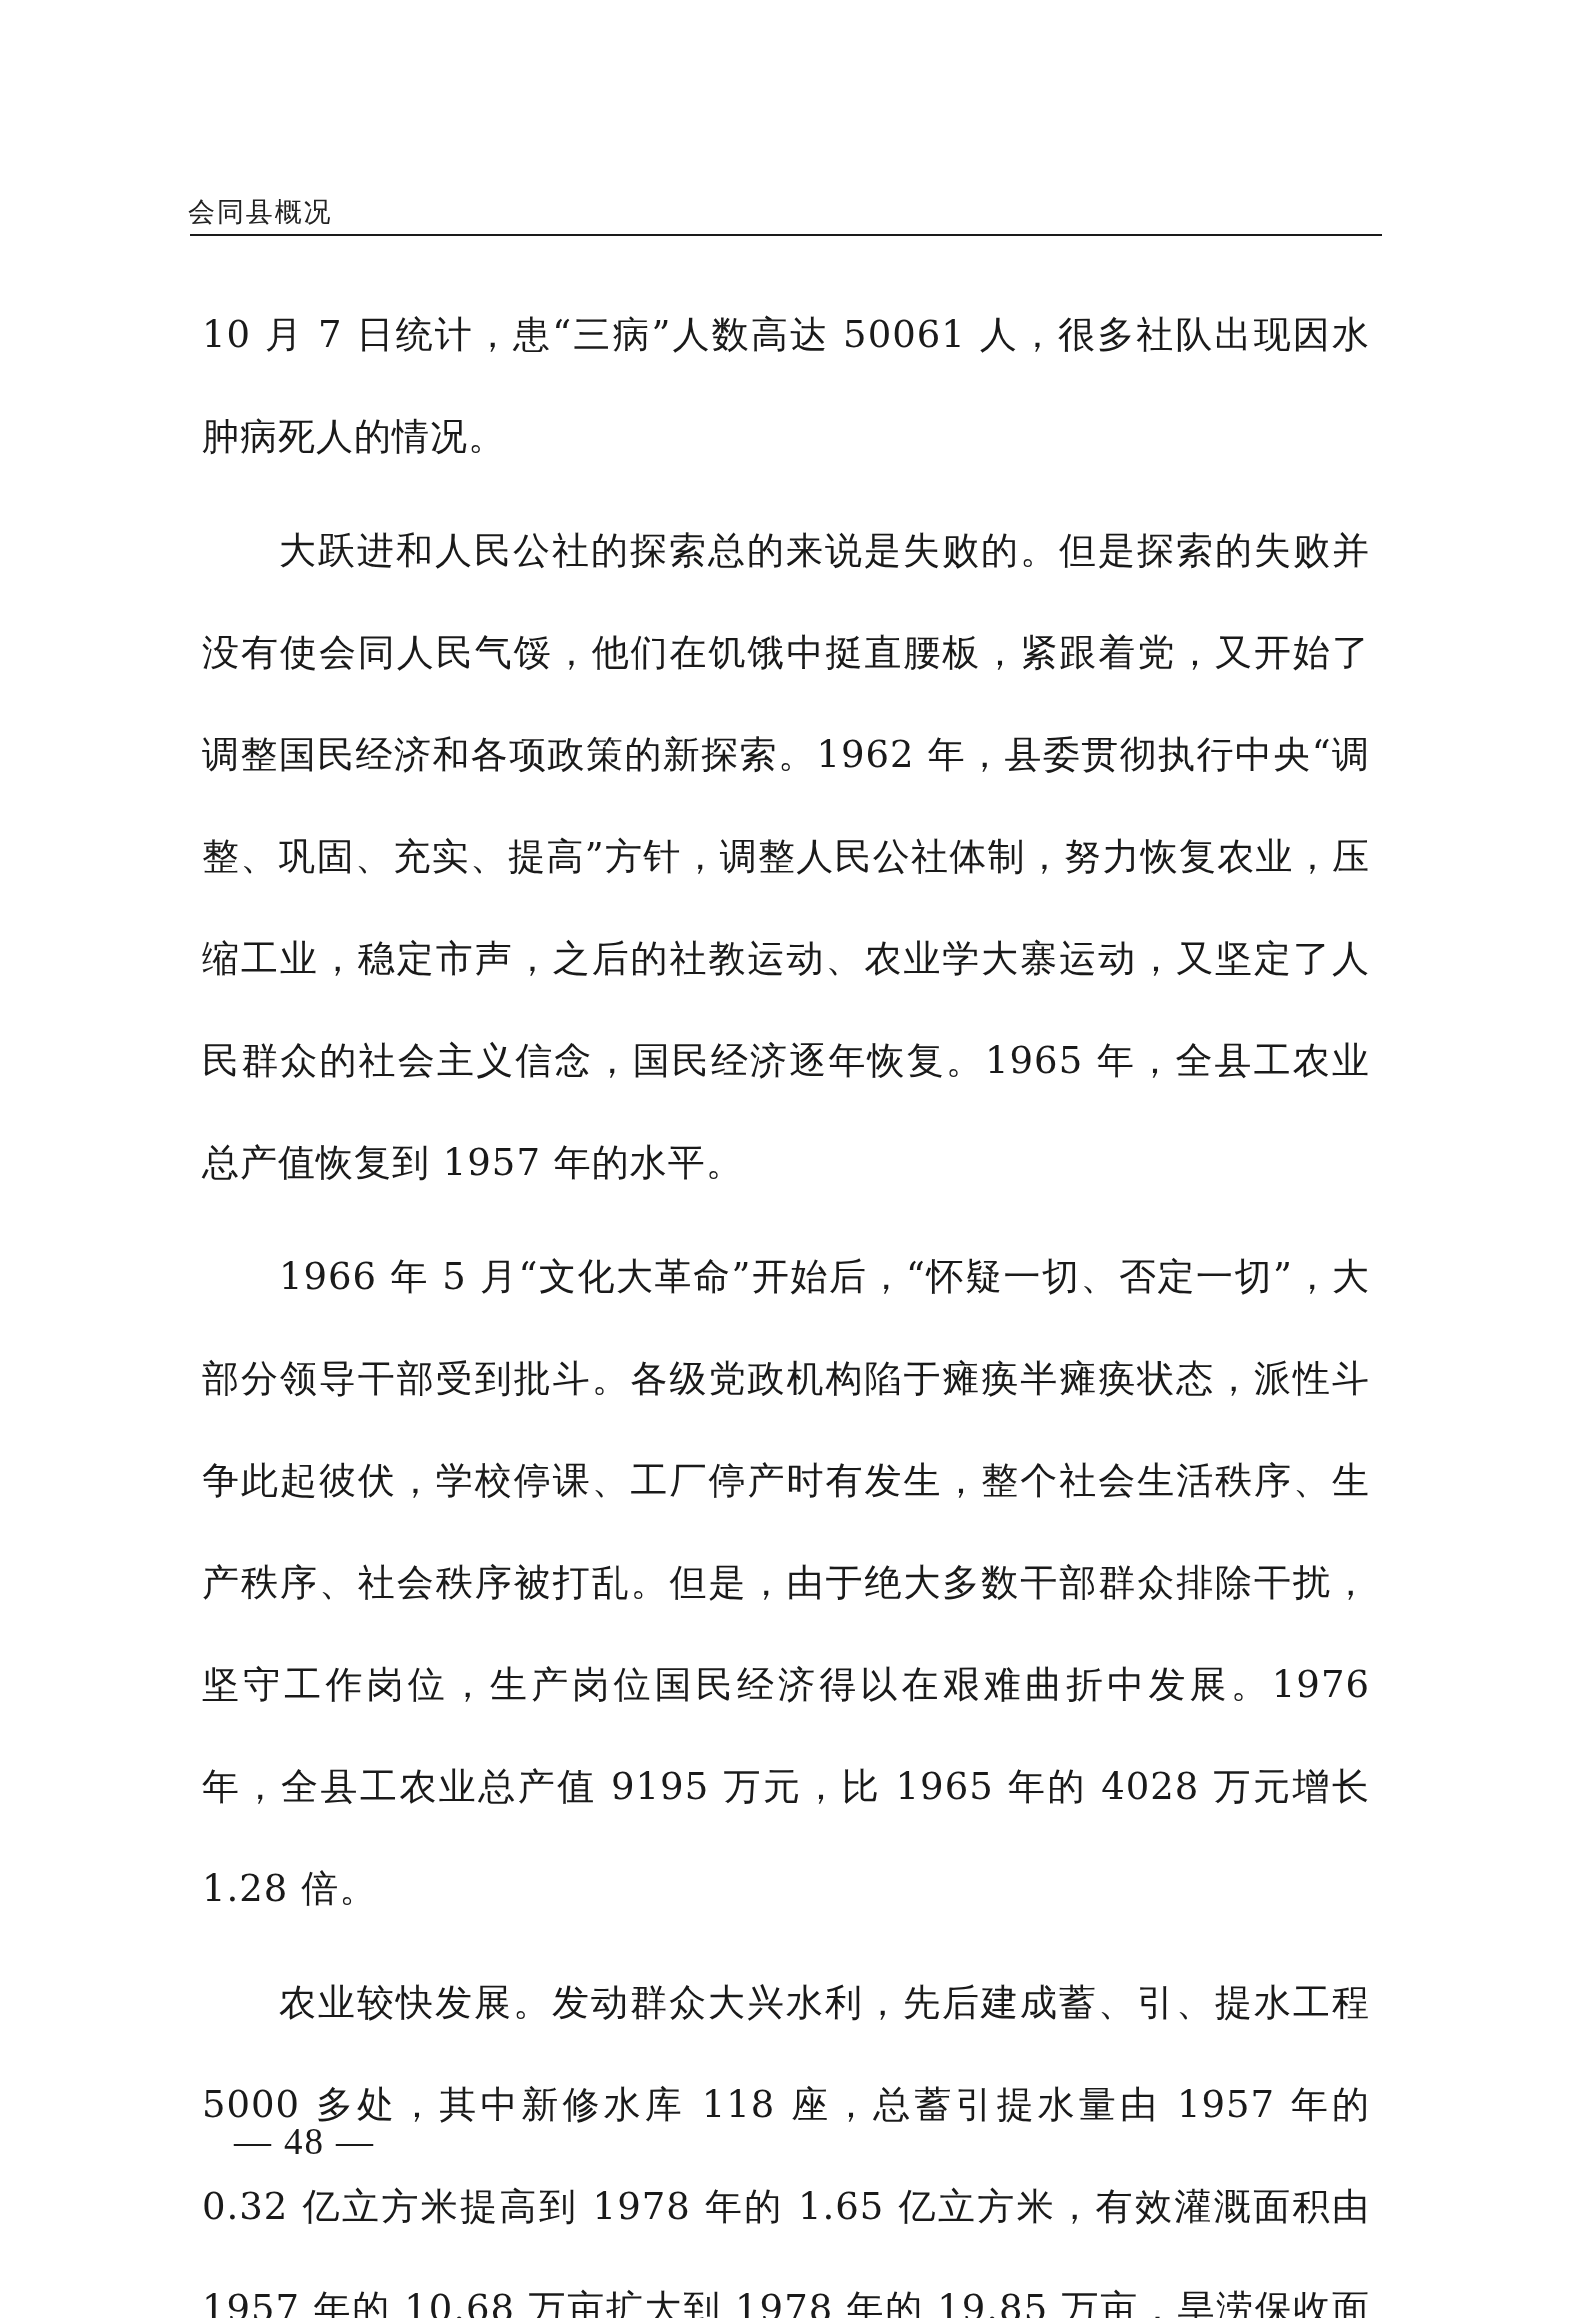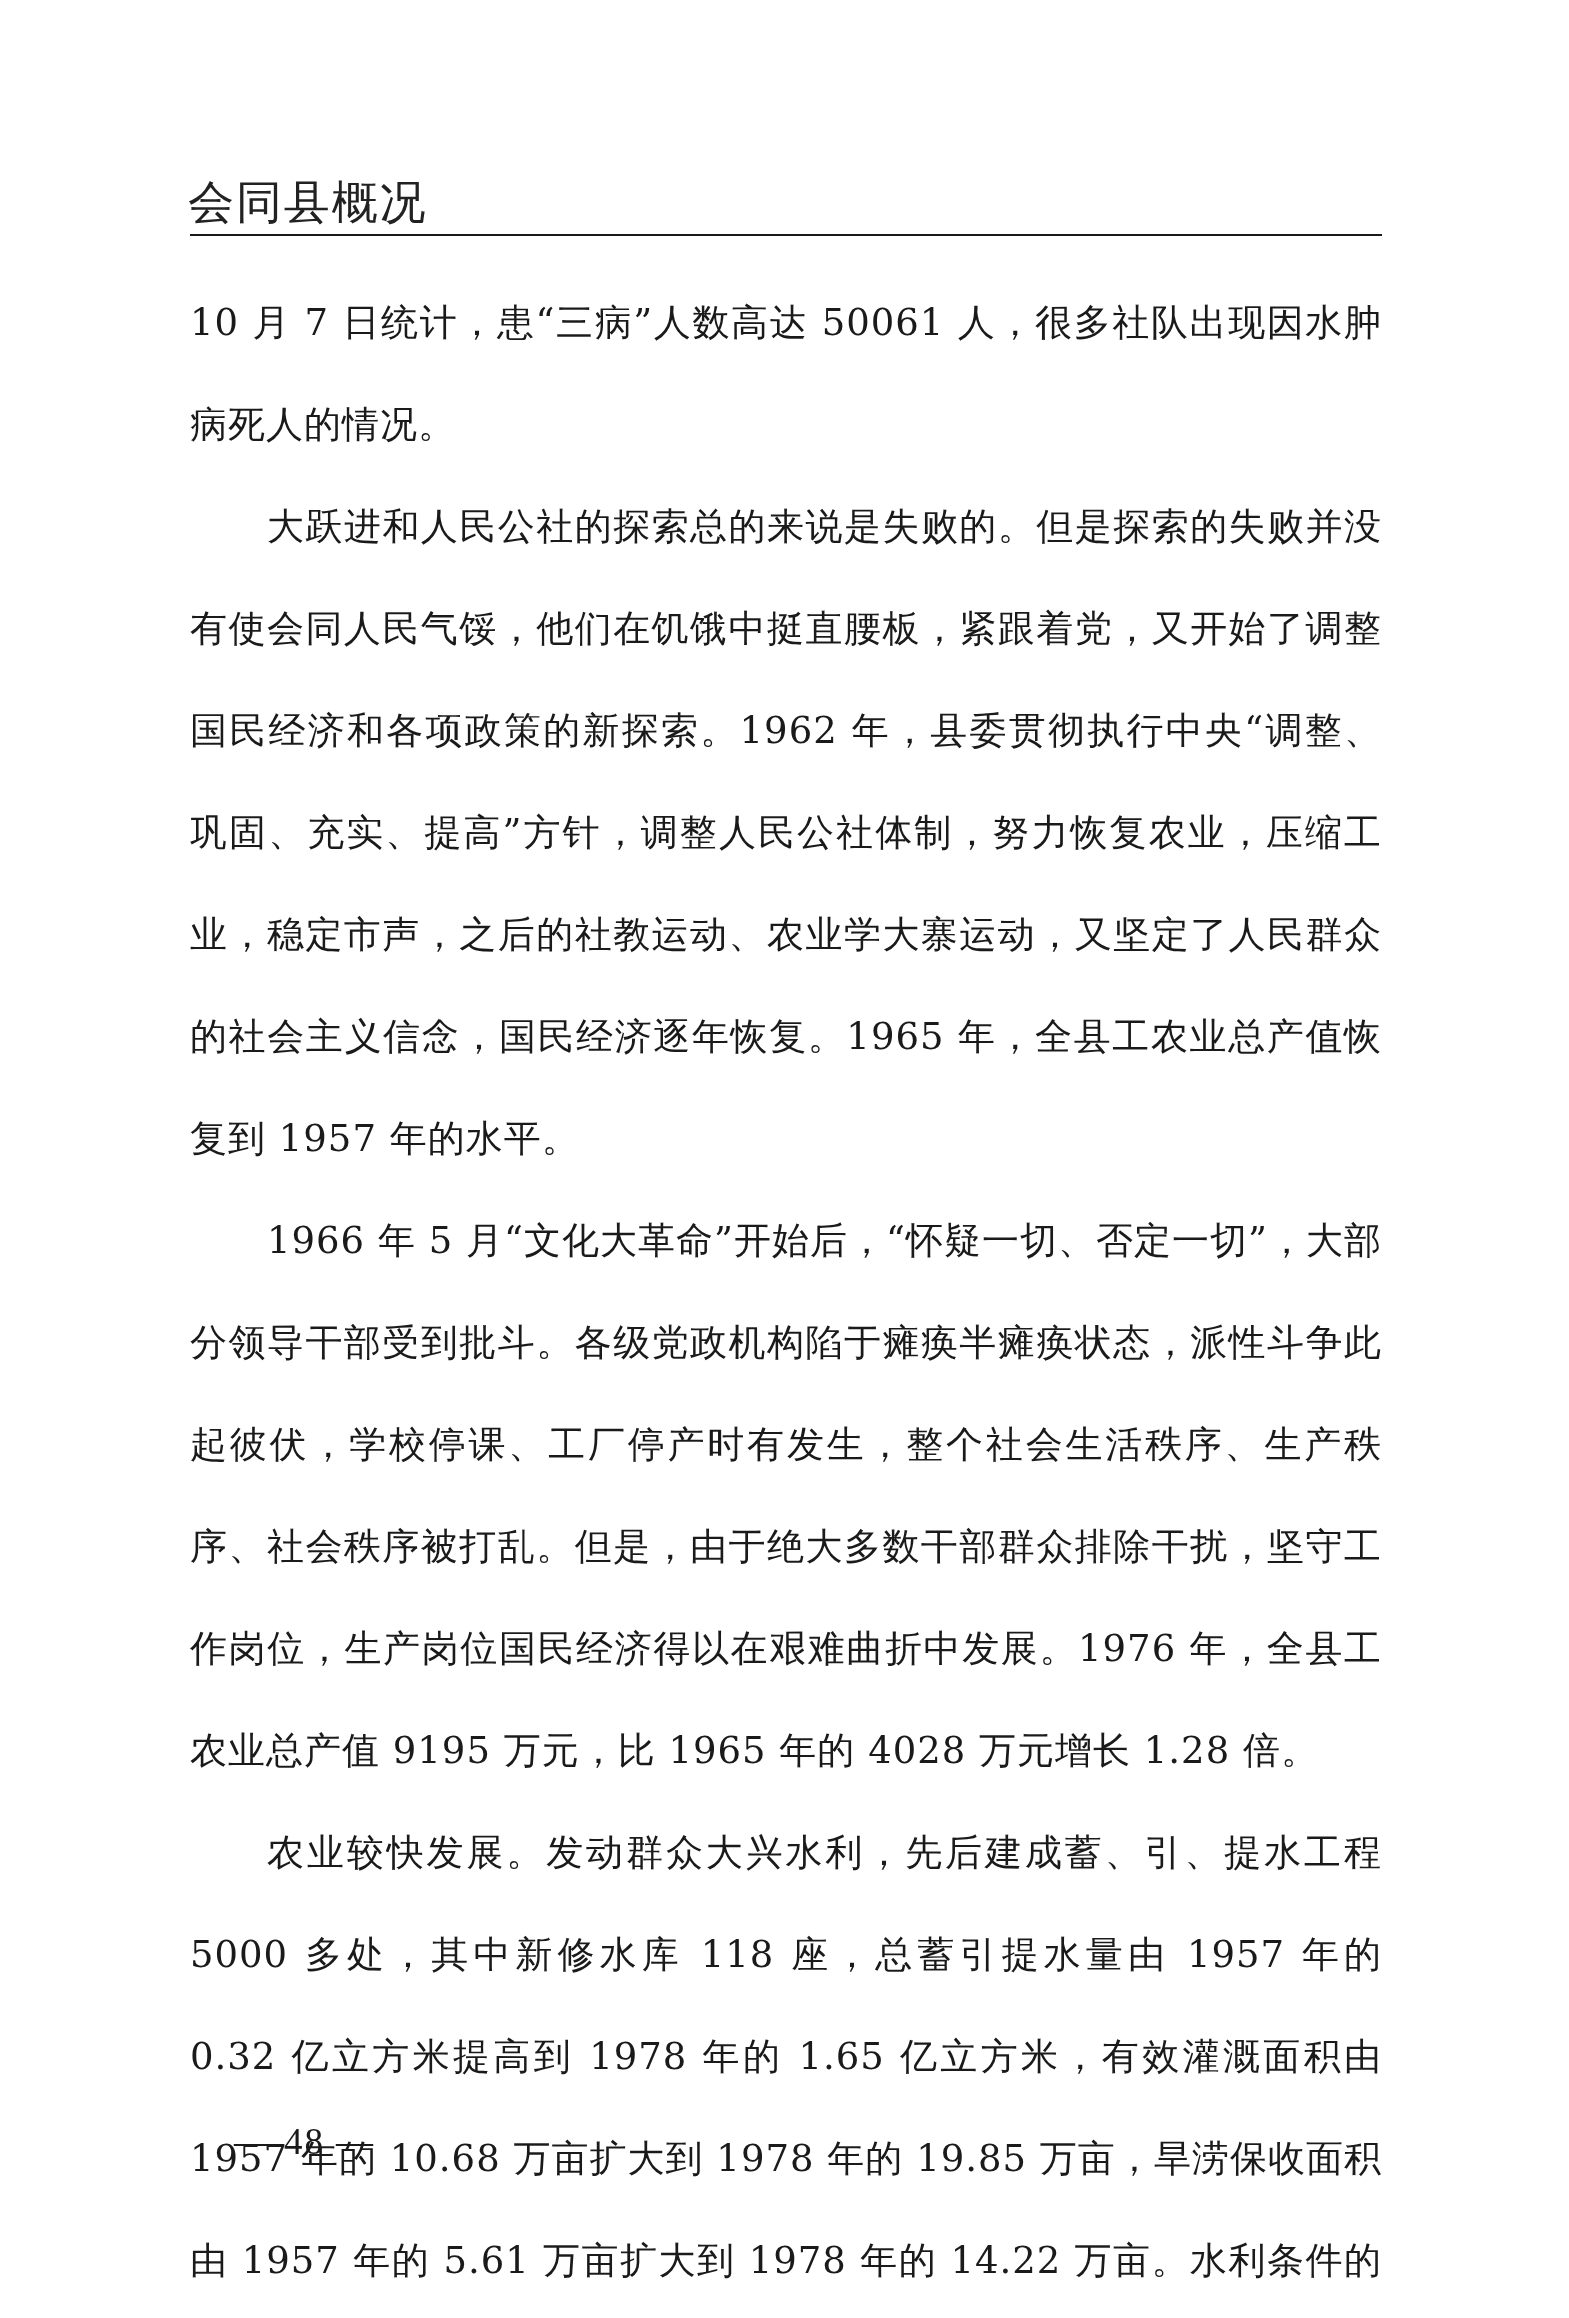--- a/index.html
+++ b/index.html
@@ -11,42 +11,42 @@
     width: 1569px;
     height: 2319px;
     position: relative;
     overflow: hidden;
     font-family: "DejaVu Serif", "Liberation Serif", serif;
     color: #1a1a1a;
   }
   .running-head {
     position: absolute;
     left: 188px;
-    top: 179px;
-    font-size: 46px;
+    top: 189px;
+    font-size: 27px;
     line-height: 46px;
     letter-spacing: 1.9px;
     color: #222;
   }
   .head-rule {
     position: absolute;
     left: 190px;
     top: 234px;
     width: 1192px;
     height: 2.4px;
     background: #1a1a1a;
   }
   .body-text {
     position: absolute;
     left: 190px;
     top: 272px;
     width: 1192px;
   }
   .para {
-    margin: 0;
+    margin: 12px;
     font-size: 37px;
     line-height: 102px;
     text-align: justify;
     text-align-last: left;
     letter-spacing: 1px;
   }
   .para.indent {
     text-indent: 77px;
   }
   .page-number {

